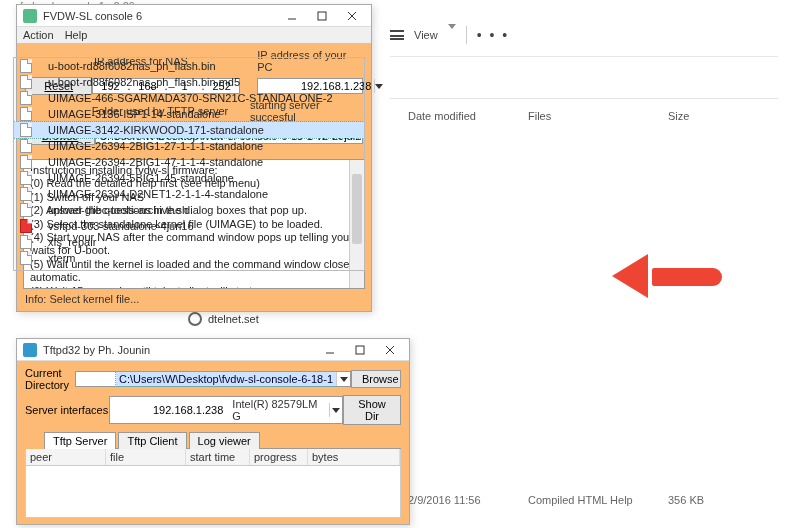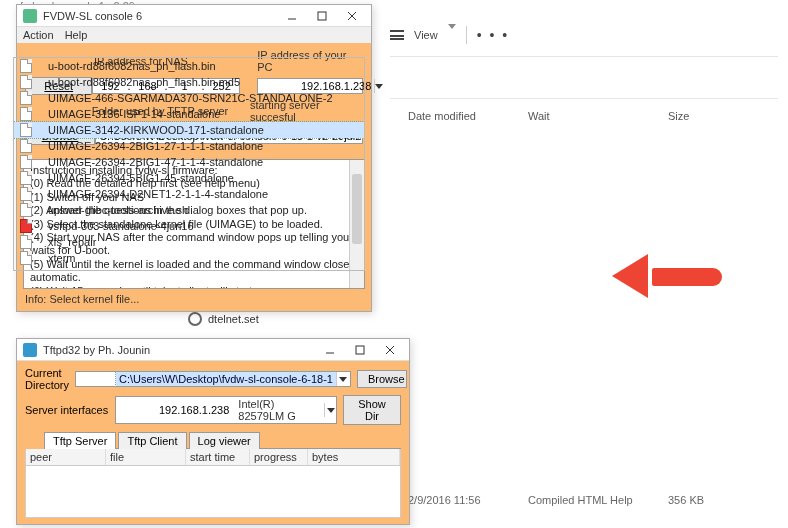--- a/index.html
+++ b/index.html
@@ -50,21 +50,21 @@
   .combo-drop { width:14px; height:14px; display:flex; align-items:center; justify-content:center; border-left:1px solid #ccc; }
   .tri-dn { width:0;height:0;border-left:4px solid transparent;border-right:4px solid transparent;border-top:5px solid #333; }
   .instr-box { margin: 4px 6px 2px 6px; background:#fff; border:1px solid #999; padding:4px 6px; height:130px; overflow:hidden; color:#222; line-height:1.22; position:relative; }
   .instr-box .sbar { position:absolute; right:0; top:0; bottom:0; width:15px; background:#f0f0f0; border-left:1px solid #ccc; }
   .instr-box .sbar .thumb { position:absolute; left:2px; right:2px; top:14px; height:70px; background:#cfcfcf; border-radius:2px; }
   .infoline { padding:2px 8px 6px 8px; color:#333; }
 
   
   .tftp { left: 16px; top: 338px; width: 394px; }
   .tftp .body { padding:6px 8px; }
-  .tftp .row { display:flex; align-items:center; margin-bottom:4px; gap:6px; }
+  .tftp .row { display:flex; align-items:center; margin-bottom:4px; }
   .tftp .row .labelcol { width:84px; }
   .tabstrip { display:flex; border-bottom:1px solid #999; margin-top:6px;margin-left:19px; }
   .tab { background:#f0f0f0; border:1px solid #999; border-bottom:none; padding:2px 8px; margin-right:2px; position:relative; top:1px; }
   .tab.active { background:#fff; }
   .grid-head { display:flex; background:#f4f4f4; border:1px solid #ccc; border-top:none; }
   .grid-head div { padding:2px 4px; border-right:1px solid #ddd; color:#333; }
   .grid-body { height:52px; background:#fff; border:1px solid #ccc; border-top:none; }
   .sel-blue { background:#cce4ff; outline:1px dotted #7aa; }
 
   
@@ -99,21 +99,21 @@
     <span class="hamb"></span>
     <span>View</span>
     <span style="display:inline-block;"><span class="tri-dn" style="border-top-color:#888;"></span></span>
     <span style="width:1px;height:18px;background:#ccc;"></span>
     <span class="dots">• • •</span>
   </div>
   <div style="position:absolute; left:390px; top:56px; right:10px; border-top:1px solid #e5e5e5;"></div>
   <div style="position:absolute; left:390px; top:98px; right:10px; border-top:1px solid #e5e5e5;"></div>
   <div class="explorer-col-head">
     <div style="width:120px;">Date modified</div>
-    <div style="width:140px;">Wait</div>
+    <div style="width:140px;">Files</div>
     <div style="width:80px;">Size</div>
   </div>
   <div class="explorer-bottom-row">
     <div style="width:120px;">2/9/2016 11:56</div>
     <div style="width:140px;">Compiled HTML Help</div>
     <div style="width:80px;">356 KB</div>
   </div>
   <div class="explorer-sidebar">
     <div class="explorer-sidebar-item">
       <span class="chev"></span>

